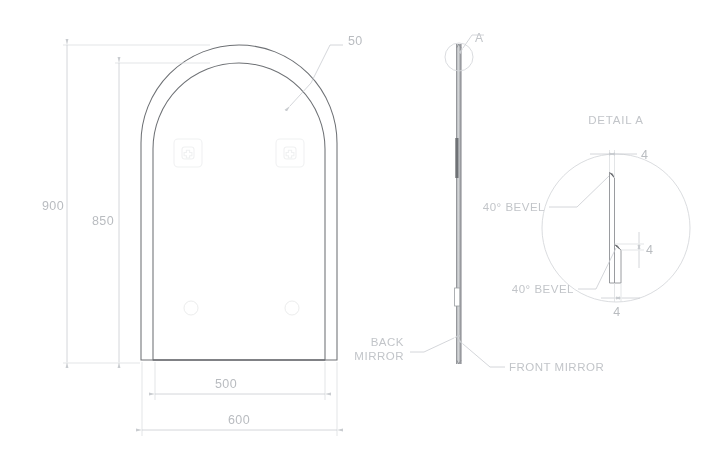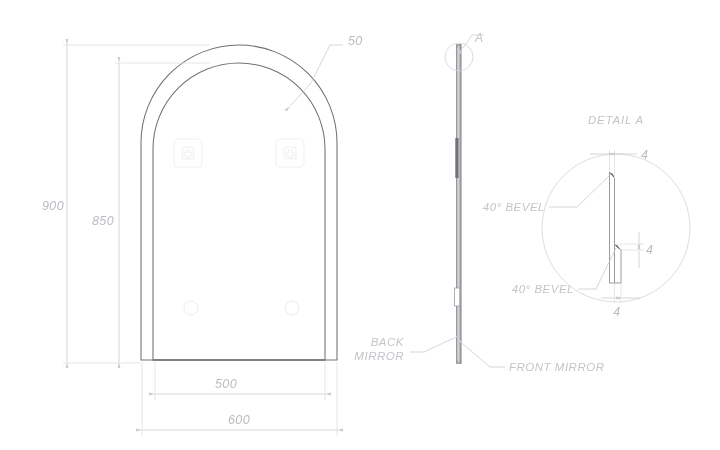--- a/index.html
+++ b/index.html
@@ -11,21 +11,20 @@
     width: 720px;
     height: 450px;
     overflow: hidden;
     font-family: "Liberation Sans", sans-serif;
   }
   #drawing-root {
     position: relative;
     width: 720px;
     height: 450px;
     background: #ffffff;
-    font-style: italic;
   }
   svg#cad {
     display: block;
     width: 720px;
     height: 450px;
   }
   .dimtext {
     font-family: "Liberation Sans", sans-serif;
     font-size: 12.5px;
     fill: #b9bcc0;

